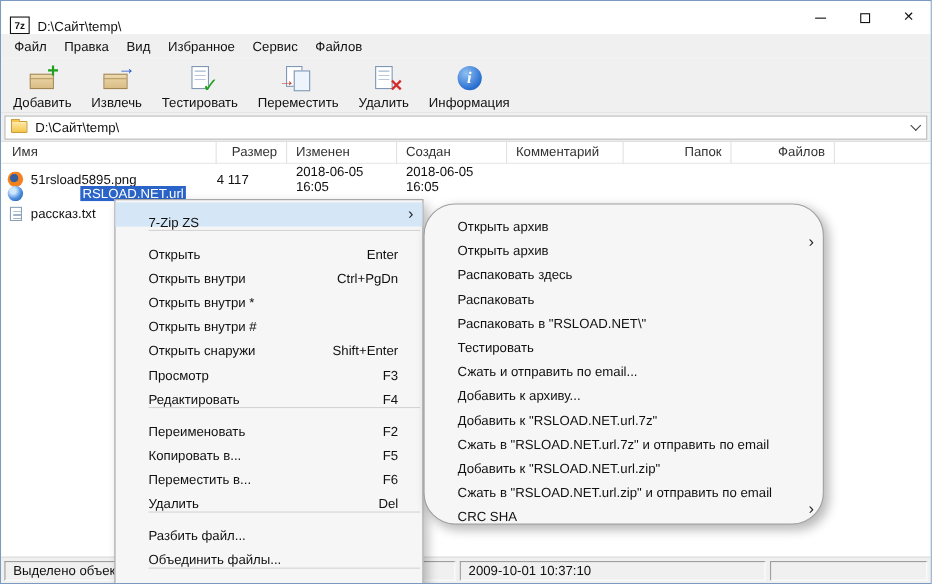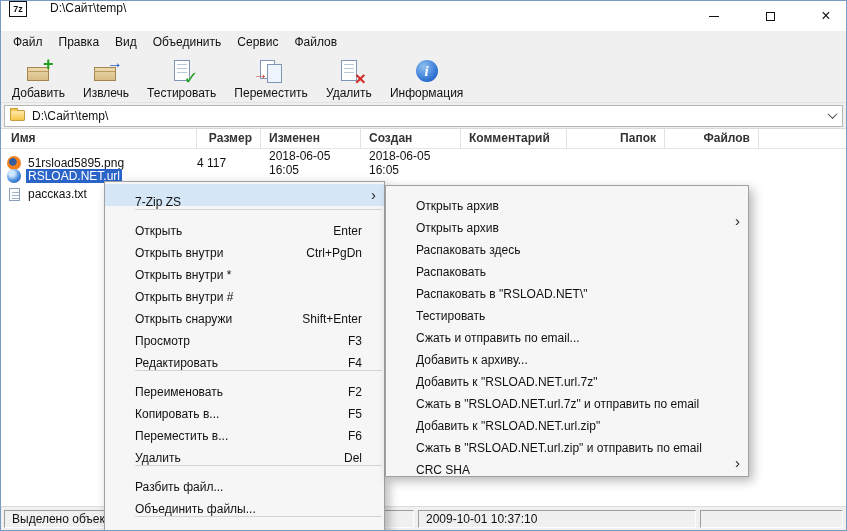--- a/index.html
+++ b/index.html
@@ -9,21 +9,21 @@
     --cols:196px 64px 100px 100px 106px 98px 94px 1fr;
   }
   *{box-sizing:border-box;}
   html,body{margin:0;padding:0;}
   body{
     width:847px;height:531px;overflow:hidden;position:relative;
     font-family:"Liberation Sans","DejaVu Sans",sans-serif;font-size:12px;color:#111;
     background:#fff;border:1px solid #7a9ac2;display:flex;flex-direction:column;
   }
   
-  .titlebar{height:30px;flex:0 0 30px;display:flex;align-items:flex-start;background:#fff;padding-left:8px;gap:16px;}
+  .titlebar{height:30px;flex:0 0 30px;display:flex;align-items:flex-end;background:#fff;padding-left:8px;}
   .app-icon{width:18px;height:16px;border:1px solid #111;display:flex;align-items:center;justify-content:center;
     font-size:9px;font-weight:bold;background:#fff;flex:0 0 auto;}
   .title-text{margin-left:7px;flex:1;white-space:nowrap;overflow:hidden;}
   .win-btn{width:40px;height:30px;display:flex;align-items:center;justify-content:center;flex:0 0 auto;}
   .min-glyph{width:10px;border-top:1px solid #111;display:block;}
   .max-glyph{width:9px;height:9px;border:1px solid #111;display:block;}
   .close-glyph{font-size:16px;line-height:1;}
   .close-glyph::before{content:"\00D7";}
   
   .menubar{height:22px;flex:0 0 22px;background:var(--chrome);display:flex;align-items:center;padding-left:4px;}
@@ -65,51 +65,51 @@
     border-radius:1px;position:relative;margin:0 7px 0 5px;flex:0 0 auto;}
   .folder-icon::before{content:"";position:absolute;top:-3px;left:-1px;width:6px;height:2px;
     background:#f5c64a;border:1px solid #c89c3c;border-bottom:none;border-radius:1px 1px 0 0;}
   .addr-text{flex:1;white-space:nowrap;overflow:hidden;}
   .addr-drop{width:20px;align-self:stretch;display:flex;align-items:center;justify-content:center;}
   .chev{width:7px;height:7px;border-right:1px solid #444;border-bottom:1px solid #444;
     transform:rotate(45deg) translate(-1px,-1px);display:block;}
   
   .lheader{height:20px;flex:0 0 20px;display:grid;grid-template-columns:var(--cols);align-items:center;
     background:#fff;border-bottom:1px solid #e6e6e6;color:#333;}
-  .hcell{height:36px;line-height:19px;border-right:1px solid #e2e2e2;padding:0 8px;white-space:nowrap;overflow:hidden;font-weight:bold;}
+  .hcell{height:36px;line-height:19px;border-right:1px solid #e2e2e2;padding:0 8px;white-space:nowrap;overflow:hidden;}
   .hcell.first{padding-left:10px;}
   .hcell.filler{border-right:none;}
   .hr{text-align:right;}
   
   .listarea{flex:1;background:#fff;overflow:hidden;}
   .row{height:18px;display:grid;grid-template-columns:var(--cols);align-items:center;}
   .c-name{display:flex;align-items:center;padding-left:6px;white-space:nowrap;overflow:hidden;}
   .fic{width:14px;height:14px;margin-right:5px;flex:0 0 auto;display:block;}
   .fic.firefox{border-radius:50%;background:radial-gradient(circle at 42% 42%,#355e9e 0 30%,#f5801e 36% 70%,#d94f10 100%);}
   .fic.url{border-radius:50%;background:radial-gradient(circle at 35% 32%,#cfe6ff 0 20%,#4a8ede 55%,#1b4f9e 100%);}
   .fic.txt{width:11px;height:13px;margin-left:2px;margin-right:6px;background:#fff;border:1px solid #8aa0b8;
     background-image:repeating-linear-gradient(to bottom,#9fb3c8 0 1px,transparent 1px 3px);
     background-size:7px 9px;background-repeat:no-repeat;background-position:2px 3px;}
   .name-text{padding:0 2px;}
-  .row.selected .name-text{background:var(--selection);color:#fff;}
+  .row.selected .name-text{background:var(--selection);color:#fff;margin-left:47px;}
   .c-size{padding-right:8px;}
   .c-mod,.c-cre{padding-left:8px;}
   
   .statusbar{height:24px;flex:0 0 24px;background:var(--chrome);border-top:1px solid #dcdcdc;
     display:flex;align-items:center;gap:4px;padding:2px 3px;}
   .sb-panel{height:18px;border:1px solid;border-color:#9e9e9e #fdfdfd #fdfdfd #9e9e9e;background:var(--chrome);
     display:flex;align-items:center;padding:0 7px;white-space:nowrap;overflow:hidden;}
   .sb-left{width:410px;}
   .sb-mid{width:278px;}
   .sb-right{flex:1;}
   
   .ctx,.sub{position:absolute;background:#f6f6f6;border:1px solid #a0a0a0;
     box-shadow:4px 4px 10px rgba(0,0,0,.28);padding:2px 0;}
   .ctx{left:103px;top:180px;width:281px;z-index:40;}
-  .sub{left:384px;top:184px;width:364px;z-index:45;}
+  .sub{left:384px;top:184px;width:364px;z-index:45;border-radius:29px;}
   .mi{height:22px;display:flex;align-items:center;padding:14px 22px 0 30px;position:relative;white-space:nowrap;}
   .mi .lab{flex:1;overflow:hidden;}
   .mi .sc{margin-left:16px;}
   .mi.hilite{background:var(--menu-highlight);}
   .mi-arrow{position:absolute;right:8px;top:50%;transform:translateY(-54%);font-size:15px;line-height:1;color:#222;}
   .mi-arrow::before{content:"\203A";}
   .sep{height:1px;background:#d4d4d4;margin:3px 2px 3px 30px;}
 </style>
 </head>
 <body>
@@ -127,21 +127,21 @@
     </div>
   <div class="win-btn">
       <span class="close-glyph"></span>
     </div>
 </div>
 
 <div class="menubar">
   <div class="menu-item">Файл</div>
   <div class="menu-item">Правка</div>
   <div class="menu-item">Вид</div>
-  <div class="menu-item">Объединить</div>
+  <div class="menu-item">Избранное</div>
   <div class="menu-item">Сервис</div>
   <div class="menu-item">Файлов</div>
 </div>
 
 <div class="toolbar">
   <div class="tb-btn">
     <span class="tb-ico">
         <span class="t-box"></span>
         <span class="t-glyph g-plus"></span>
       </span>

